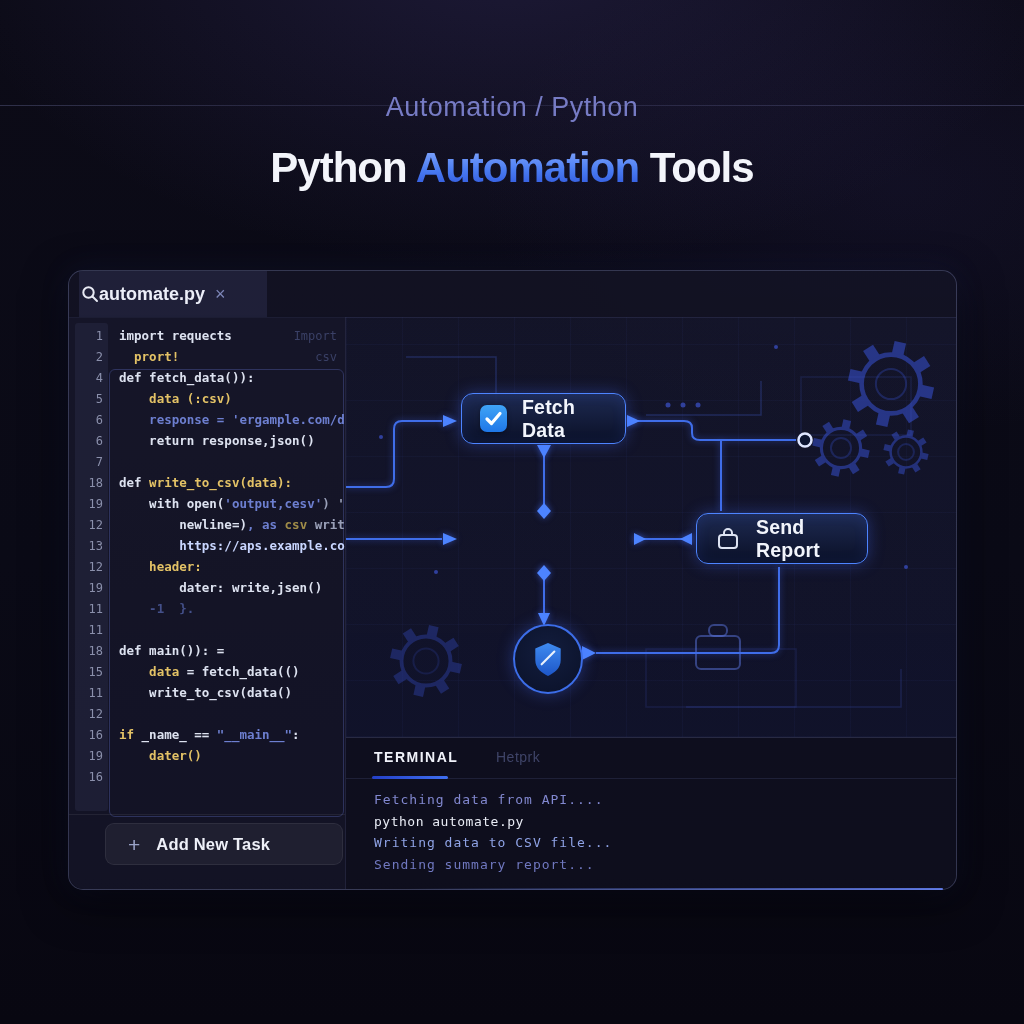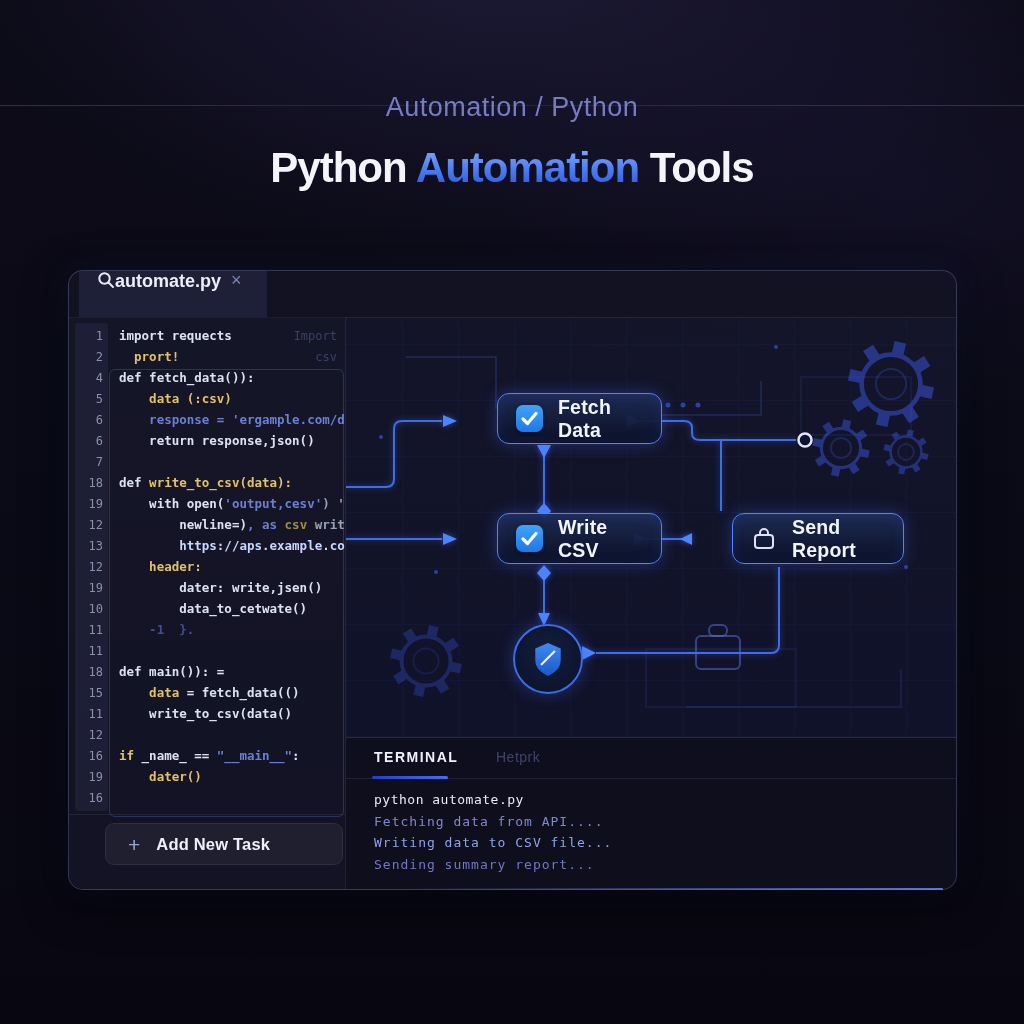--- a/index.html
+++ b/index.html
@@ -25,22 +25,22 @@
   .win{position:absolute;left:68px;top:270px;width:887px;height:618px;
     border-radius:15px;border:1px solid rgba(150,160,215,.28);
     background:linear-gradient(180deg,rgba(24,24,44,.72),rgba(15,15,31,.86));
     box-shadow:0 12px 44px rgba(0,0,0,.55), 0 0 30px rgba(60,80,200,.12);}
   .win::after{content:'';position:absolute;left:38%;right:1.5%;bottom:-1px;height:2px;border-radius:2px;
     background:linear-gradient(90deg,transparent,rgba(105,135,255,.85));}
   
   .tabbar{position:absolute;left:0;top:0;width:100%;height:46px;
     border-bottom:1px solid rgba(120,130,190,.18);border-radius:15px 15px 0 0;
     background:rgba(16,16,32,.45);}
-  .filetab{position:absolute;left:10px;top:0;width:188px;height:46px;display:flex;align-items:flex-start;
-    gap:0;padding-left:18px;box-sizing:border-box;background:rgba(44,46,78,.5);cursor:default;}
+  .filetab{position:absolute;left:10px;top:0;width:188px;height:46px;display:flex;align-items:center;
+    gap:0;padding-left:2px;box-sizing:border-box;background:rgba(44,46,78,.5);cursor:default;}
   .filetab .fname{font-size:18px;font-weight:700;color:#eceef8;}
   .filetab .close{margin-left:10px;font-size:18px;color:#7d86b8;line-height:1;}
   
   .codepanel{position:absolute;left:0;top:46px;width:277px;height:572px;box-sizing:border-box;
     background:rgba(23,24,44,.55);border-right:1px solid rgba(120,130,190,.14);
     border-radius:0 0 0 15px;overflow:hidden;}
   .gutterbg{position:absolute;left:6px;top:6px;width:33px;height:488px;border-radius:3px;
     background:rgba(36,38,64,.6);}
   .codelines{position:absolute;left:0;top:8px;width:100%;}
   .crow{position:relative;display:flex;align-items:center;height:21px;padding-left:12px;
@@ -62,21 +62,21 @@
   .canvas{position:absolute;left:277px;top:46px;width:610px;height:420px;overflow:hidden;
     background:
       linear-gradient(180deg,rgba(20,30,70,.10),rgba(25,40,110,.14)),
       repeating-linear-gradient(0deg, rgba(70,90,200,.06) 0 1px, transparent 1px 56px),
       repeating-linear-gradient(90deg, rgba(70,90,200,.06) 0 1px, transparent 1px 56px);}
   .flow-svg{position:absolute;left:0;top:0;}
   .conn{filter:drop-shadow(0 0 3px rgba(70,110,255,.55));}
   .fnode{position:absolute;display:flex;align-items:center;gap:15px;height:51px;box-sizing:border-box;
     padding:0 18px;border:1.5px solid #4d84ff;border-radius:12px;cursor:pointer;
     background:linear-gradient(180deg,rgba(30,43,84,.94),rgba(10,16,38,.96));
-    box-shadow:0 0 16px rgba(70,110,255,.35), inset 0 0 14px rgba(60,100,255,.14);margin-left:36px;}
+    box-shadow:0 0 16px rgba(70,110,255,.35), inset 0 0 14px rgba(60,100,255,.14);}
   .fnode .nlabel{font-size:19.5px;font-weight:700;color:#f2f5fc;letter-spacing:.2px;}
   .chk{width:27px;height:27px;border-radius:7px;flex:none;display:flex;align-items:center;justify-content:center;
     background:linear-gradient(180deg,#3fa4f6,#1f77e8);box-shadow:0 1px 4px rgba(0,0,0,.4);}
   .bagic{flex:none;display:flex;}
   .shieldnode{position:absolute;left:167px;top:307px;width:66px;height:66px;border-radius:50%;
     border:2px solid #3c6de8;background:radial-gradient(circle at 50% 40%,#131d3e,#0a1128);
     box-shadow:0 0 16px rgba(70,110,255,.35);display:flex;align-items:center;justify-content:center;cursor:pointer;}
   
   .terminal{position:absolute;left:277px;top:466px;width:610px;height:152px;box-sizing:border-box;
     border-top:1px solid rgba(130,140,200,.22);border-radius:0 0 15px 0;background:rgba(14,14,30,.55);}
@@ -163,24 +163,20 @@
           <span class="lnum">13</span>
           <span class="lcode"><span class="c-lb">        https://aps.example.com/data</span></span>
         </div>
         <div class="crow">
           <span class="lnum">12</span>
           <span class="lcode"><span class="c-w">    </span><span class="c-y">header:</span></span>
         </div>
         <div class="crow">
           <span class="lnum">19</span>
           <span class="lcode"><span class="c-w">        dater: write,jsen()</span></span>
-        </div>
-        <div class="crow">
-          <span class="lnum">10</span>
-          <span class="lcode"><span class="c-w">        data_to_cetwate()</span></span>
         </div>
         <div class="crow">
           <span class="lnum">11</span>
           <span class="lcode"><span class="c-f">    -1  }.</span></span>
         </div>
         <div class="crow">
           <span class="lnum">11</span>
           <span class="lcode"></span>
         </div>
         <div class="crow">
@@ -319,28 +315,20 @@
 
     <div class="fnode" style="left:115px;top:76px;width:165px;">
       <span class="chk">
         <svg width="27" height="27" viewBox="0 0 27 27">
             <polyline points="7,14 11.5,18.5 20,8.5" fill="none" stroke="#ffffff" stroke-width="3.2" stroke-linecap="round" stroke-linejoin="round"></polyline>
           </svg>
       </span>
       <span class="nlabel">Fetch Data</span>
     </div>
 
-    <div class="fnode" style="left:115px;top:196px;width:165px;">
-      <span class="chk">
-        <svg width="27" height="27" viewBox="0 0 27 27">
-            <polyline points="7,14 11.5,18.5 20,8.5" fill="none" stroke="#ffffff" stroke-width="3.2" stroke-linecap="round" stroke-linejoin="round"></polyline>
-          </svg>
-      </span>
-      <span class="nlabel">Write CSV</span>
-    </div>
 
     <div class="fnode" style="left:350px;top:196px;width:172px;">
       <span class="bagic">
         <svg width="26" height="26" viewBox="0 0 26 26">
           <rect x="4" y="9" width="18" height="13" rx="3" fill="none" stroke="#dde3f2" stroke-width="2"></rect>
           <path d="M9 9 V7 a4 4 0 0 1 8 0 V9" fill="none" stroke="#dde3f2" stroke-width="2"></path>
         </svg>
       </span>
       <span class="nlabel">Send Report</span>
     </div>
@@ -359,20 +347,20 @@
     </div>
   </div>
 
   <div class="terminal">
     <div class="termtabs">
       <span class="ttab t1">TERMINAL</span>
       <span class="ttab t2">Hetprk</span>
       <span class="tunderline"></span>
     </div>
     <div class="termout" id="term-out">
+        <div class="tline t-p">Fetching data from API....</div>
         <div class="tline t-w">python automate.py</div>
-        <div class="tline t-p">Fetching data from API....</div>
         <div class="tline t-b">Writing data to CSV file...</div>
         <div class="tline t-p2">Sending summary report...</div>
       </div>
   </div>
 
 </div>
 
 </body></html>

